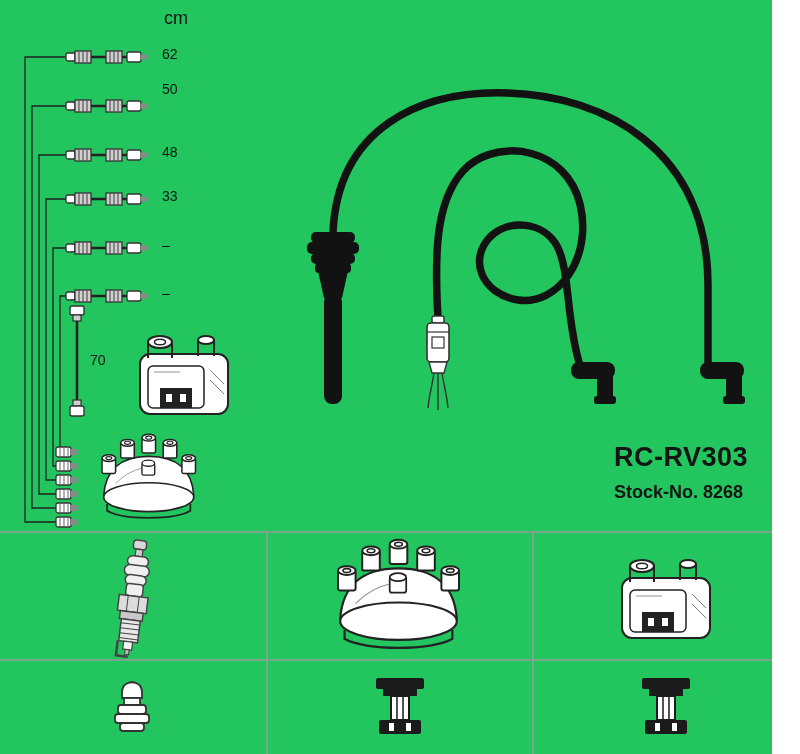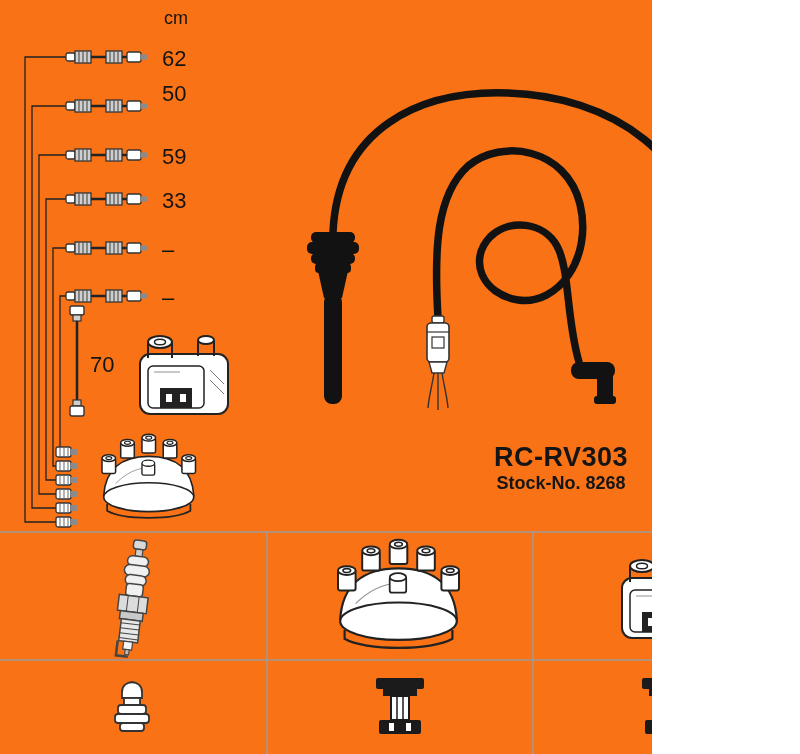--- a/index.html
+++ b/index.html
@@ -1,25 +1,25 @@
 <!DOCTYPE html>
 <html><head>
 <meta charset="utf-8">
 <style>
   html,body{margin:0;padding:0;background:#fff;}
-  .page{position:relative;width:652px;height:754px;background:#f97316;overflow:hidden;
+  .page{position:relative;width:772px;height:754px;background:#22c55e;overflow:hidden;
         font-family:"Liberation Sans", sans-serif;color:#111;}
   svg{position:absolute;left:0;top:0;}
-  .txt{position:absolute;font-size:22px;color:#141414;}
+  .txt{position:absolute;font-size:14px;color:#141414;}
   .len{left:162px;}
   .unit{left:164px;top:8px;font-size:18px;}
   .len70{left:90px;top:352px;}
-  .product-block{position:absolute;right:24px;top:442px;text-align:center;}
+  .product-block{position:absolute;right:24px;top:442px;text-align:left;}
   .code{font-size:27px;font-weight:bold;letter-spacing:.5px;color:#151515;}
-  .stock{font-size:18px;font-weight:bold;color:#151515;}
+  .stock{font-size:18px;font-weight:bold;margin-top:9px;color:#151515;}
 </style>
 </head>
 <body>
 
 <div class="page">
 
   <svg width="800" height="754" viewBox="0 0 800 754">
     <defs>
       <g id="cable-seg">
         <rect x="0" y="-4" width="9" height="8" rx="2" fill="#fff" stroke="#333" stroke-width="1.3"></rect>
@@ -222,21 +222,21 @@
     </g>
     <g transform="translate(642,678)">
       <use href="#din"></use>
     </g>
   </svg>
 
   <div class="txt unit">cm</div>
 
   <div class="txt len" style="top:46px">62</div>
   <div class="txt len" style="top:81px">50</div>
-  <div class="txt len" style="top:144px">59</div>
+  <div class="txt len" style="top:144px">48</div>
   <div class="txt len" style="top:188px">33</div>
   <div class="txt len" style="top:237px">–</div>
   <div class="txt len" style="top:285px">–</div>
 
   <div class="txt len70">70</div>
 
   <div class="product-block">
     <div class="code">RC-RV303</div>
     <div class="stock">Stock-No. 8268</div>
   </div>

